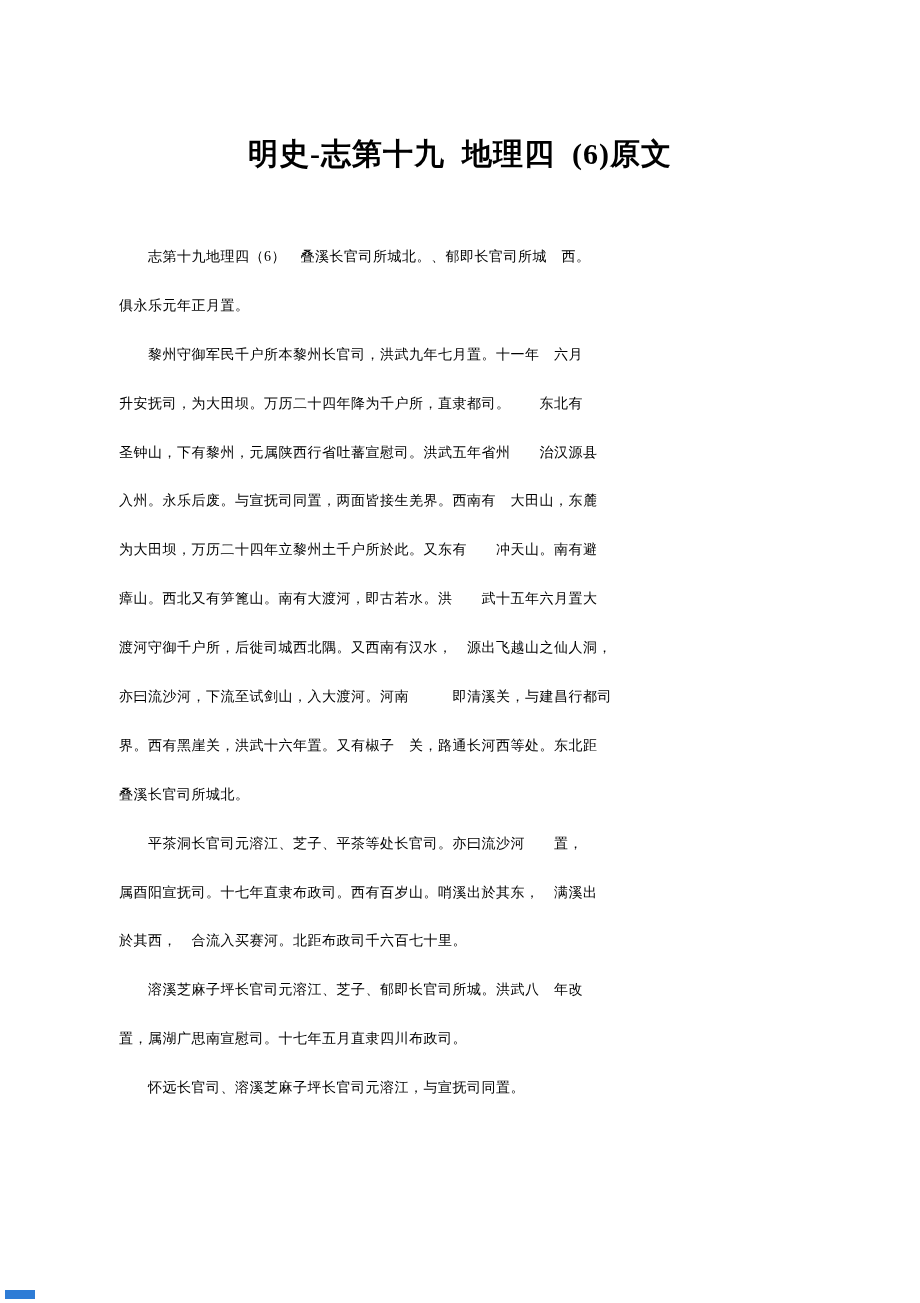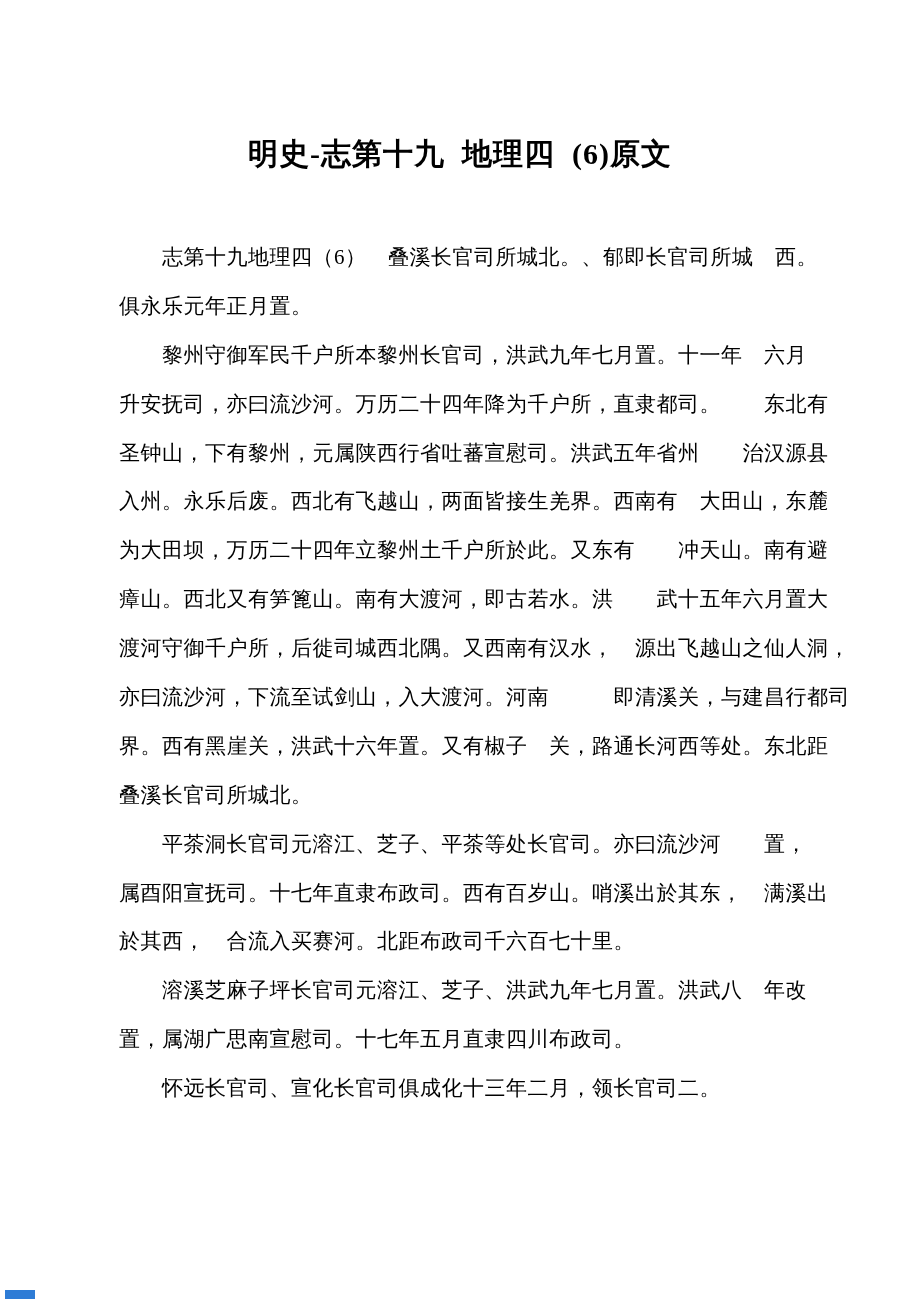--- a/index.html
+++ b/index.html
@@ -31,21 +31,21 @@
   }
   .doc-body {
     position: absolute;
     top: 233px;
     left: 119px;
     width: 700px;
   }
   .line {
     height: 48.9px;
     line-height: 48.9px;
-    font-size: 21px;
+    font-size: 14px;
     white-space: pre;
     letter-spacing: 0.5px;
   }
   .corner-mark {
     position: absolute;
     left: 5px;
     top: 1290px;
     width: 30px;
     height: 9px;
   }
@@ -54,32 +54,32 @@
 <body>
 
 <div class="page" style="background: rgb(255, 255, 255); color: rgb(0, 0, 0);">
 
   <h1 class="doc-title">明史-志第十九  地理四  (6)原文</h1>
 
   <div class="doc-body">
     <div class="line">　　志第十九地理四（6）　叠溪长官司所城北。、郁即长官司所城　西。</div>
     <div class="line">俱永乐元年正月置。</div>
     <div class="line">　　黎州守御军民千户所本黎州长官司，洪武九年七月置。十一年　六月</div>
-    <div class="line">升安抚司，亦曰流沙河。万历二十四年降为千户所，直隶都司。　　东北有</div>
+    <div class="line">升安抚司，为大田坝。万历二十四年降为千户所，直隶都司。　　东北有</div>
     <div class="line">圣钟山，下有黎州，元属陕西行省吐蕃宣慰司。洪武五年省州　　治汉源县</div>
-    <div class="line">入州。永乐后废。西北有飞越山，两面皆接生羌界。西南有　大田山，东麓</div>
+    <div class="line">入州。永乐后废。与宣抚司同置，两面皆接生羌界。西南有　大田山，东麓</div>
     <div class="line">为大田坝，万历二十四年立黎州土千户所於此。又东有　　冲天山。南有避</div>
     <div class="line">瘴山。西北又有笋篦山。南有大渡河，即古若水。洪　　武十五年六月置大</div>
     <div class="line">渡河守御千户所，后徙司城西北隅。又西南有汉水，　源出飞越山之仙人洞，</div>
     <div class="line">亦曰流沙河，下流至试剑山，入大渡河。河南　　　即清溪关，与建昌行都司</div>
     <div class="line">界。西有黑崖关，洪武十六年置。又有椒子　关，路通长河西等处。东北距</div>
     <div class="line">叠溪长官司所城北。</div>
     <div class="line">　　平茶洞长官司元溶江、芝子、平茶等处长官司。亦曰流沙河　　置，</div>
     <div class="line">属酉阳宣抚司。十七年直隶布政司。西有百岁山。哨溪出於其东，　满溪出</div>
     <div class="line">於其西，　合流入买赛河。北距布政司千六百七十里。</div>
-    <div class="line">　　溶溪芝麻子坪长官司元溶江、芝子、洪武九年七月置。洪武八　年改</div>
+    <div class="line">　　溶溪芝麻子坪长官司元溶江、芝子、郁即长官司所城。洪武八　年改</div>
     <div class="line">置，属湖广思南宣慰司。十七年五月直隶四川布政司。</div>
-    <div class="line">　　怀远长官司、宣化长官司俱成化十三年二月，领长官司二。</div>
+    <div class="line">　　怀远长官司、溶溪芝麻子坪长官司元溶江，与宣抚司同置。</div>
   </div>
 
   <div class="corner-mark" style="background: rgb(46, 124, 214);"></div>
 
 </div>
 
 </body></html>

